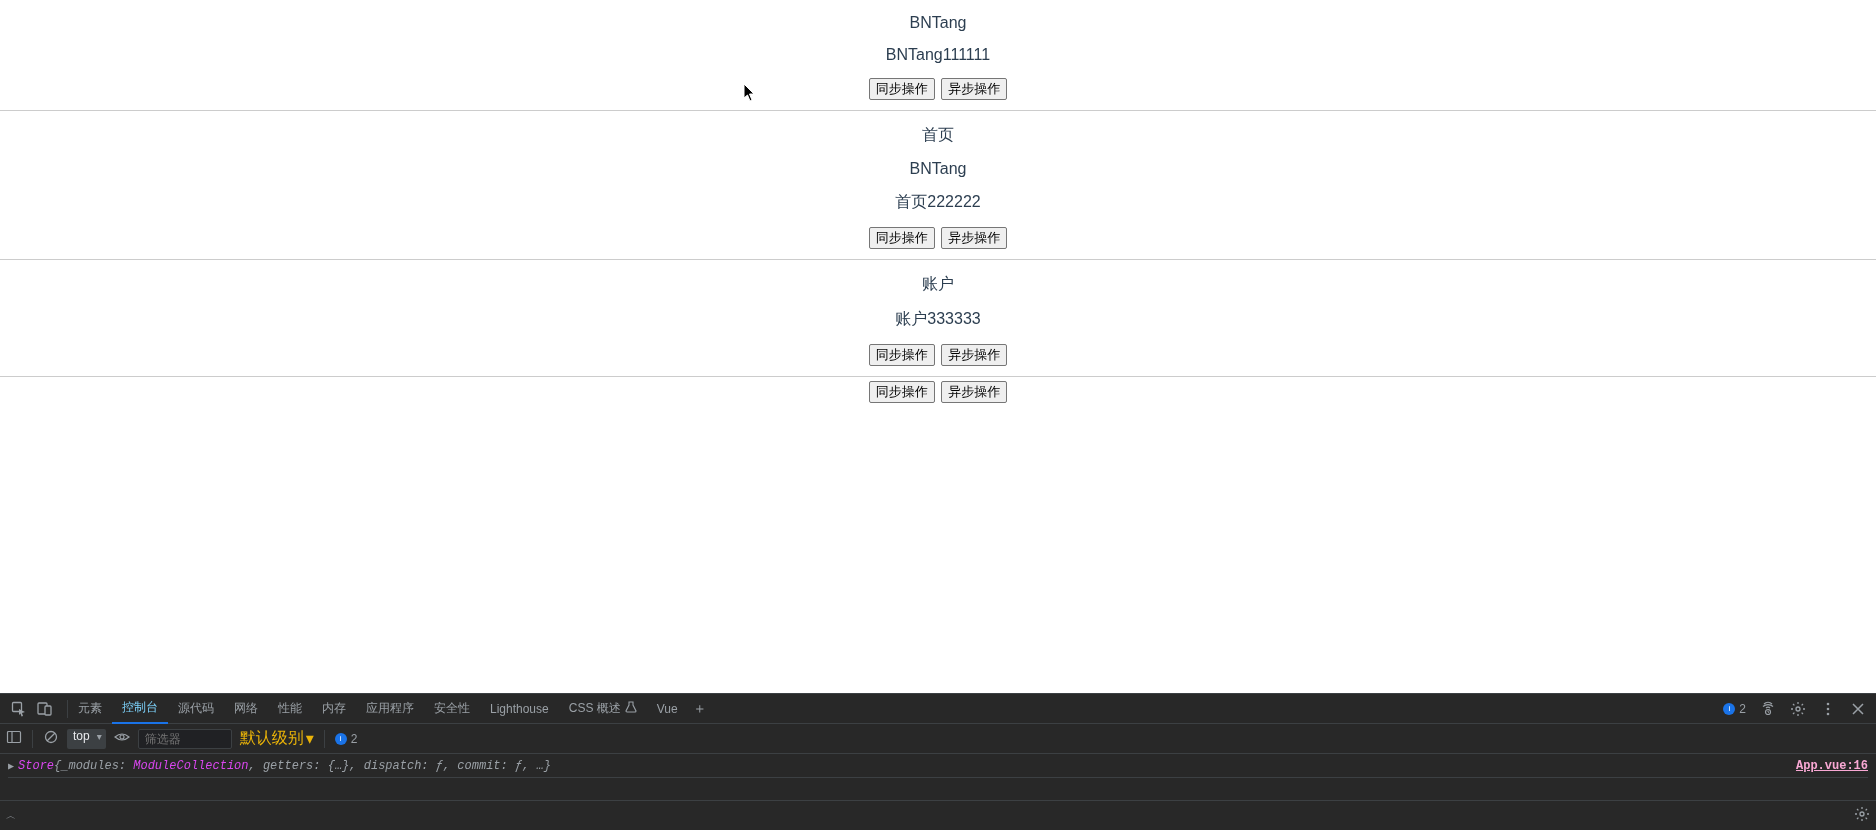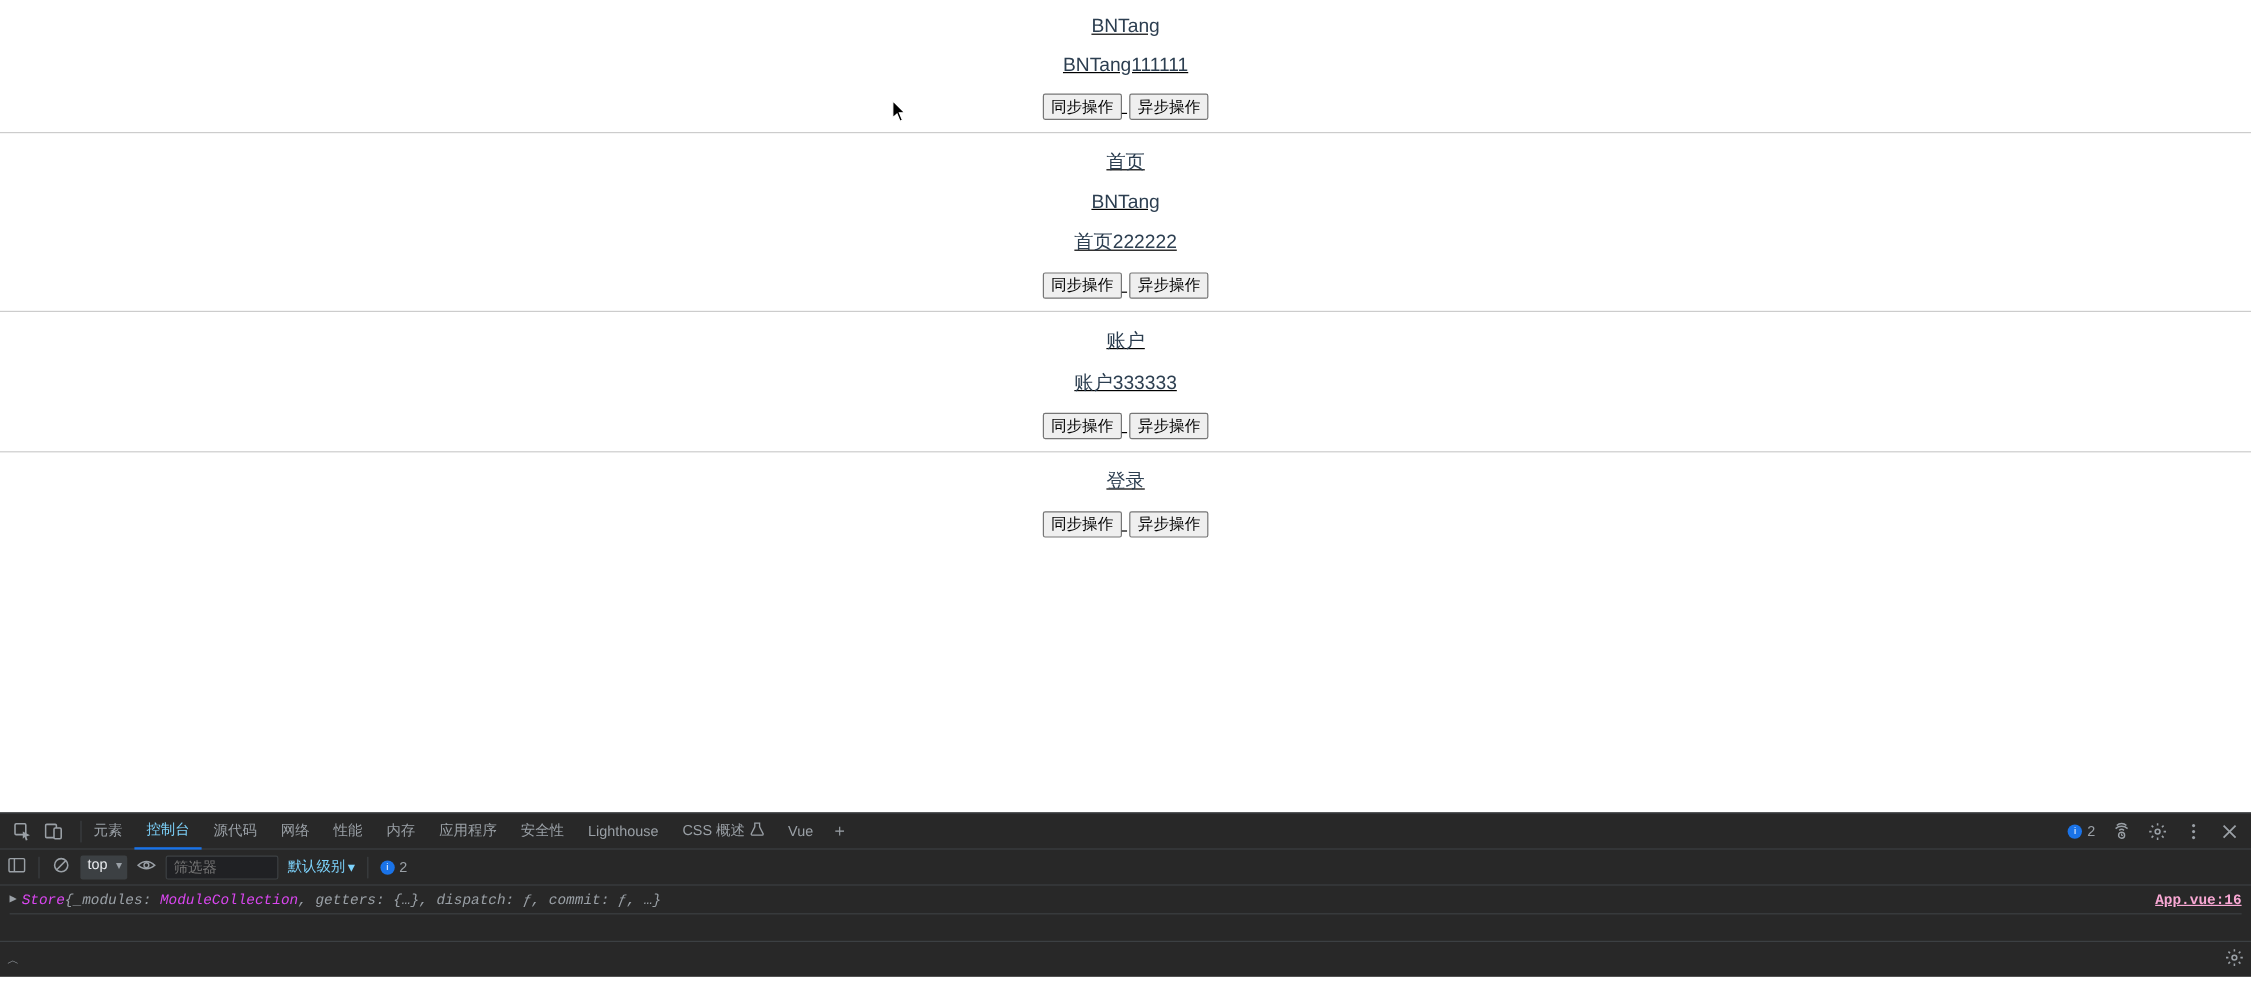--- a/index.html
+++ b/index.html
@@ -6,21 +6,20 @@
   html, body {
     margin: 0; padding: 0;
     width: 1876px; height: 830px;
     font-family: Arial, "Microsoft YaHei", sans-serif;
     background: #fff;
     overflow: hidden;
     position: relative;
   }
   .page {
     width: 100%;
-    text-decoration: underline;
   }
   .section {
     border-bottom: 1px solid #ccc;
     text-align: center;
     padding-bottom: 10px;
   }
   .section.last { border-bottom: none; }
   .line {
     color: #2c3e50;
     font-size: 16px;
@@ -37,21 +36,21 @@
     border-radius: 2px;
     padding: 1px 6px;
     cursor: pointer;
   }
   .btn + .btn { margin-left: 2px; }
 
   
   .devtools {
     position: absolute;
     left: 0; right: 0;
-    bottom: 16px;
+    bottom: 0;
     height: 137px;
     background: #282828;
     color: #9aa0a6;
     font-family: "Segoe UI", Arial, sans-serif;
     font-size: 12px;
     border-top: 1px solid #3c4043;
     display: flex;
     flex-direction: column;
   }
   .dt-tabs {
@@ -152,22 +151,22 @@
     background: #202124;
     border: 1px solid #3c4043;
     color: #e8eaed;
     height: 20px;
     width: 94px;
     padding: 0 6px;
     font-size: 12px;
     border-radius: 2px;
   }
   .level {
-    color: #7dd3fc;
-    font-size: 12px;
+    color: #eab308;
+    font-size: 16px;
     display: inline-flex;
     align-items: center;
     gap: 2px;
   }
   .issues {
     display: inline-flex;
     align-items: center;
     gap: 4px;
     color: #9aa0a6;
   }
@@ -259,21 +258,20 @@
   <div class="section">
     <div class="line">账户</div>
     <div class="line">账户333333</div>
     <div class="btn-row">
       <button class="btn">同步操作</button>
       <button class="btn">异步操作</button>
     </div>
   </div>
 
   <div class="section last">
-    <div class="line">登录</div>
     <div class="btn-row">
       <button class="btn">同步操作</button>
       <button class="btn">异步操作</button>
     </div>
   </div>
 
 </div>
 
 <svg class="cursor" viewBox="0 0 12 18">
   <path d="M0 0 L0 14 L3.5 11 L6 17 L8 16 L5.5 10 L10 10 Z" fill="#000" stroke="#fff" stroke-width="1"></path>

